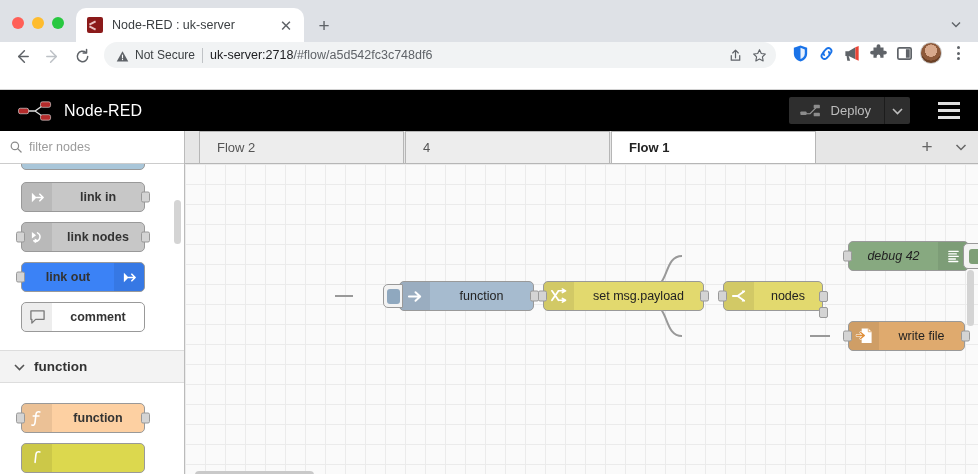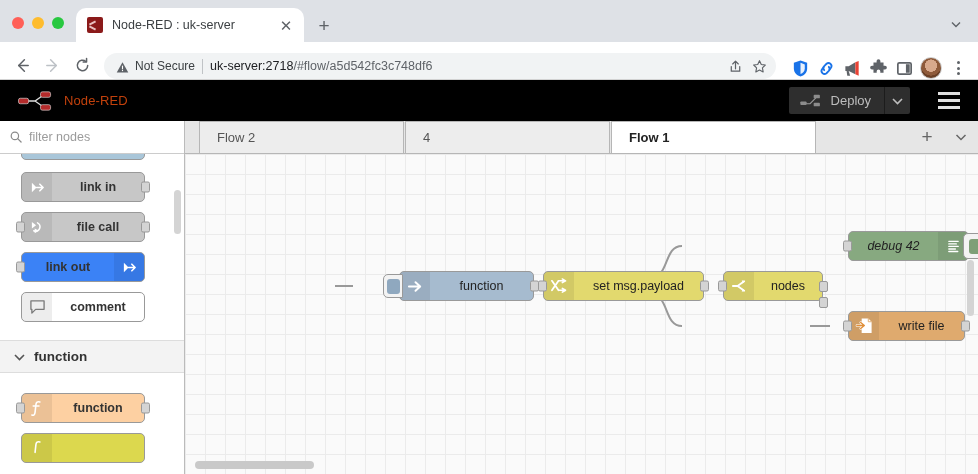--- a/index.html
+++ b/index.html
@@ -52,21 +52,21 @@
     display: flex; align-items: center; justify-content: center;
     color: #5f6368; font-size: 19px; line-height: 1; border-radius: 50%;
   }
   .tabstrip-spacer { flex: 1 1 auto; }
   .tabstrip-caret {
     width: 28px; height: 28px; margin: 0 8px 4px 0;
     display:flex; align-items:center; justify-content:center; color:#5f6368;
   }
 
   .toolbar {
-    height: 38px; background: #fff; display: flex; align-items: flex-end;
+    height: 48px; background: #fff; display: flex; align-items: flex-start;
     padding: 0 10px 0 8px; gap: 2px; border-bottom: 1px solid #d2d2d2;
   }
   .navbtn {
     width: 28px; height: 28px; display:flex; align-items:center; justify-content:center;
     color: #5f6368; border-radius: 50%; flex: 0 0 auto;
   }
   .navbtn.dim { color: #bdc1c6; }
   .omnibox {
     flex: 1 1 auto; height: 26px; background: #f1f3f4; border-radius: 13px;
     display: flex; align-items: center; padding: 0 6px 0 12px; margin: 0 6px;
@@ -94,21 +94,21 @@
   .dots i { width:3px; height:3px; background:#5f6368; border-radius:50%; display:block; }
 
   
   .nr { width: 978px; height: 394px; position: relative; background: #fff; }
 
   .nr-header {
     height: 41px; background: #000; display: flex; align-items: center;
     padding: 0 6px 0 16px; gap: 10px;
   }
   .nr-logo { display:flex; align-items:center; gap:10px; }
-  .nr-title { color:#c2410c; font-size: 13px; letter-spacing: .1px; }
+  .nr-title { color:#ffffff; font-size: 16px; letter-spacing: .1px; }
   .hdr-spacer { flex: 1 1 auto; }
   .deploy-grp { display:flex; align-items:stretch; height:27px; margin-right:12px; }
   .deploy-main {
     background:#2e2e2e; display:flex; align-items:center; gap:8px;
     padding: 0 13px 0 10px; border-radius: 2px 0 0 2px;
   }
   .deploy-label { color:#bdbdbd; font-size:13px; }
   .deploy-caret {
     background:#2e2e2e; width:26px; display:flex; align-items:center;
     justify-content:center; border-radius:0 2px 2px 0; border-left:1px solid #1c1c1c;
@@ -389,21 +389,21 @@
           </div>
 
           <div class="pnode" style="top:58px; background:#c7c7c7;">
             <span class="pn-ic">
               <svg width="17" height="15" viewBox="0 0 18 16">
                   <path d="M3 2 L3 9 L7.5 5.5 Z" fill="#fff"></path>
                   <path d="M9 3 A4.5 4.5 0 1 1 5 11.5" fill="none" stroke="#fff" stroke-width="1.6" stroke-linecap="round"></path>
                   <path d="M6 9 L6 14 L10.5 11.5 Z" fill="#fff"></path>
                 </svg>
             </span>
-            <span class="pn-lbl">file call</span>
+            <span class="pn-lbl">link nodes</span>
             <span class="port l"></span>
             <span class="port r"></span>
           </div>
 
           <div class="pnode" style="top:98px; background:#3b82f6;">
             <span class="pn-lbl">link out</span>
             <span class="pn-ic right">
               <svg width="17" height="15" viewBox="0 0 18 16">
                   <path d="M3 3 L3 13 L8 8 Z" fill="#fff"></path>
                   <path d="M8 8 H15 M11.5 4.5 L15 8 L11.5 11.5" fill="none" stroke="#fff" stroke-width="1.7" stroke-linecap="round" stroke-linejoin="round"></path>

